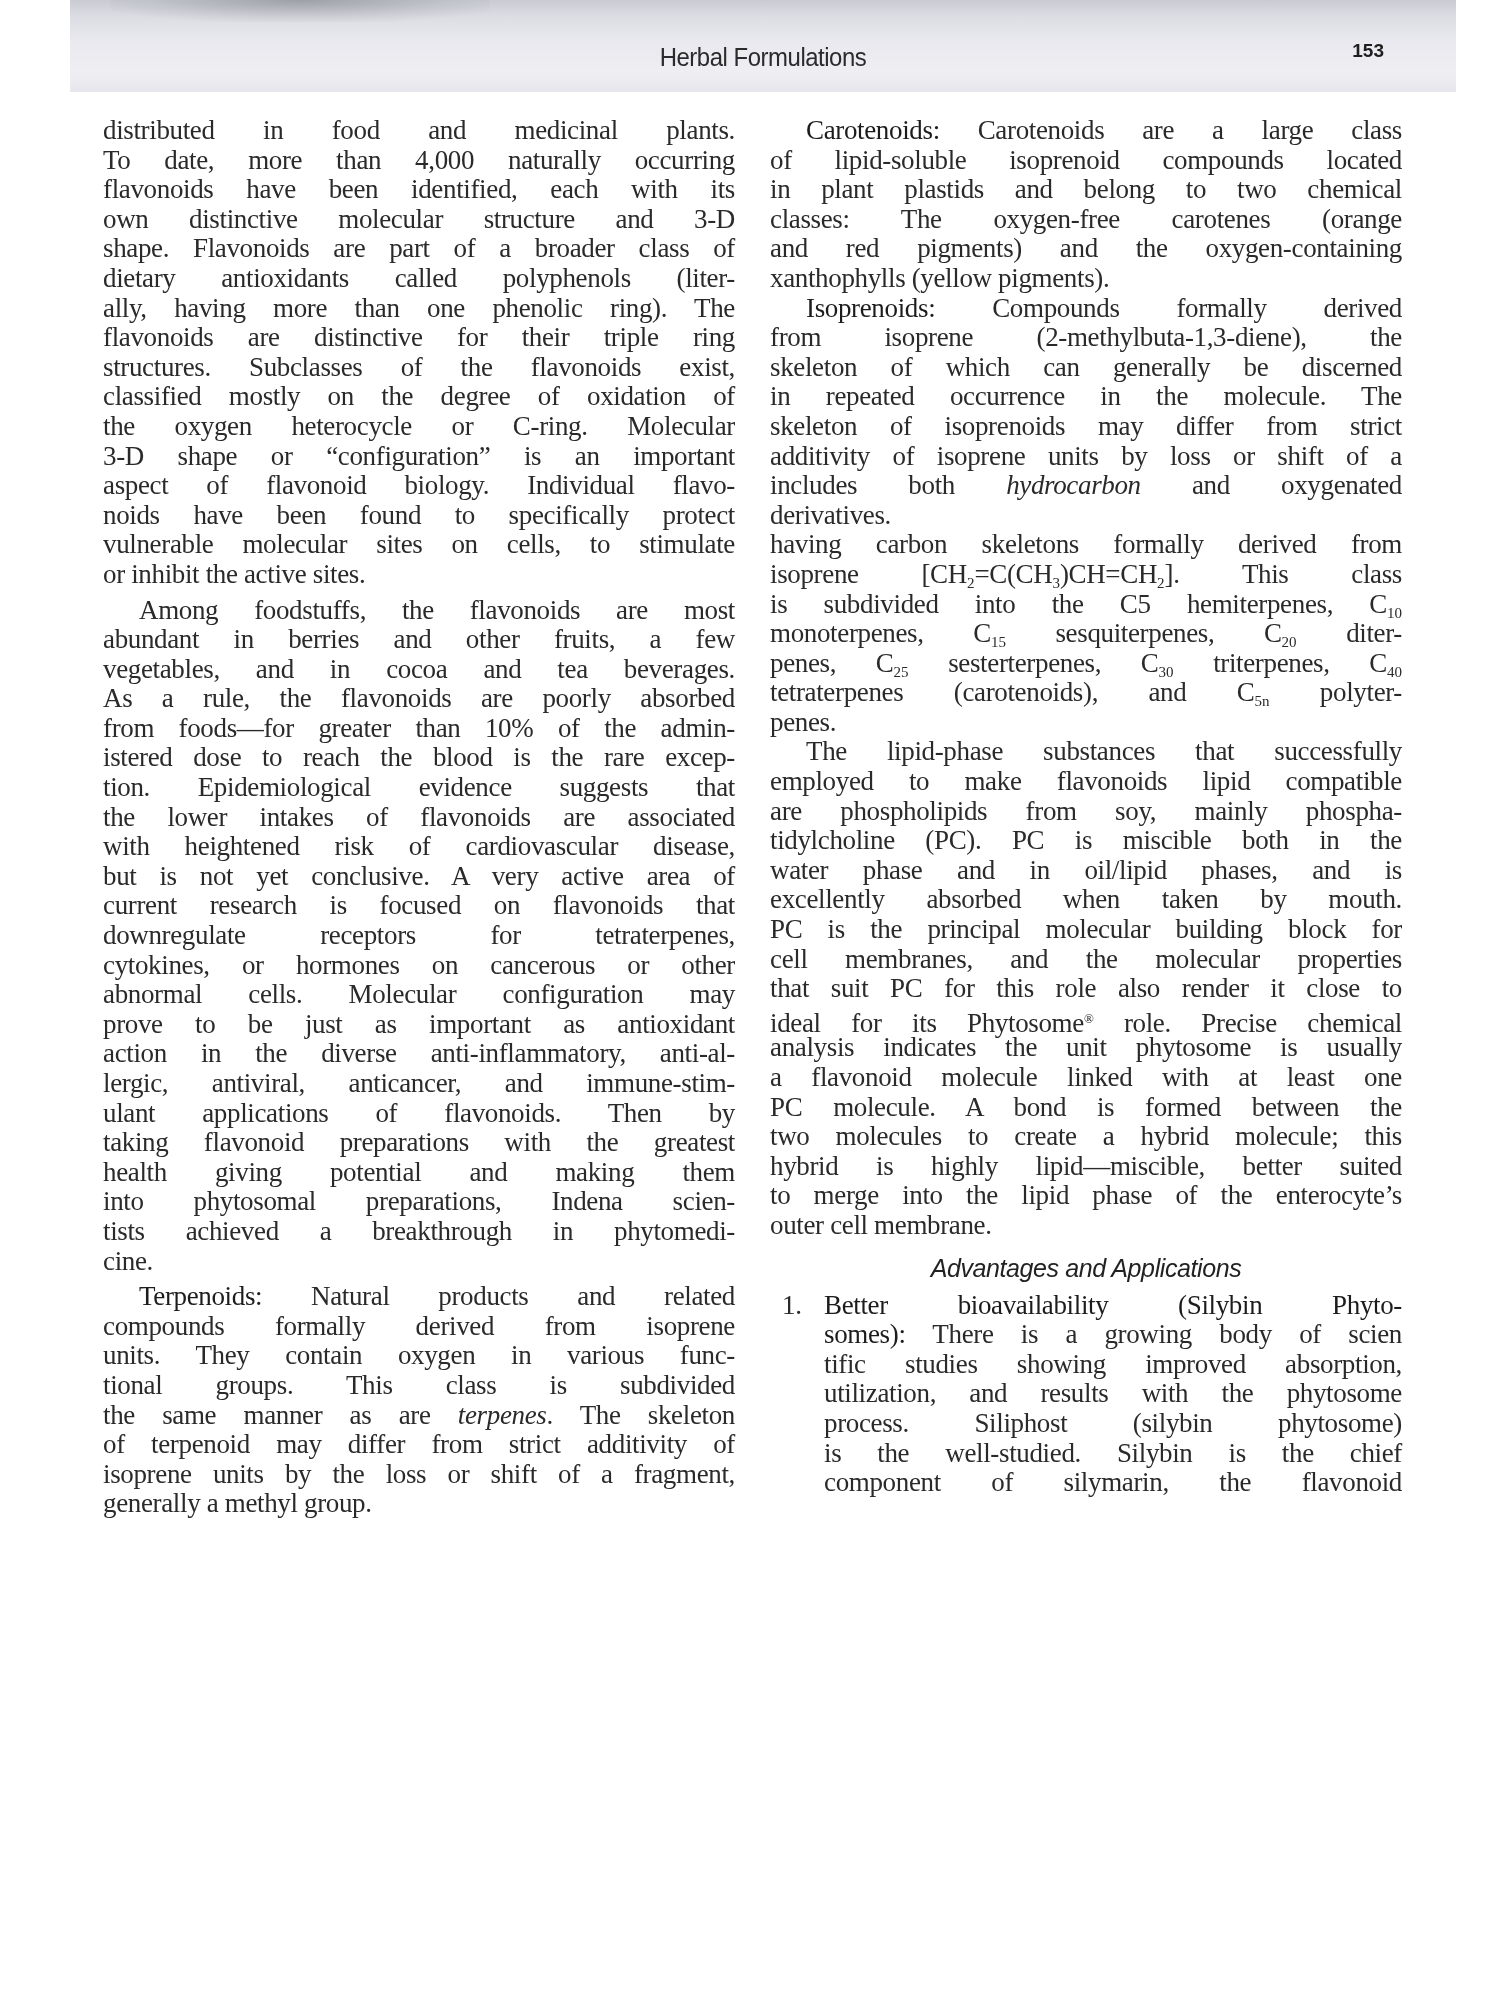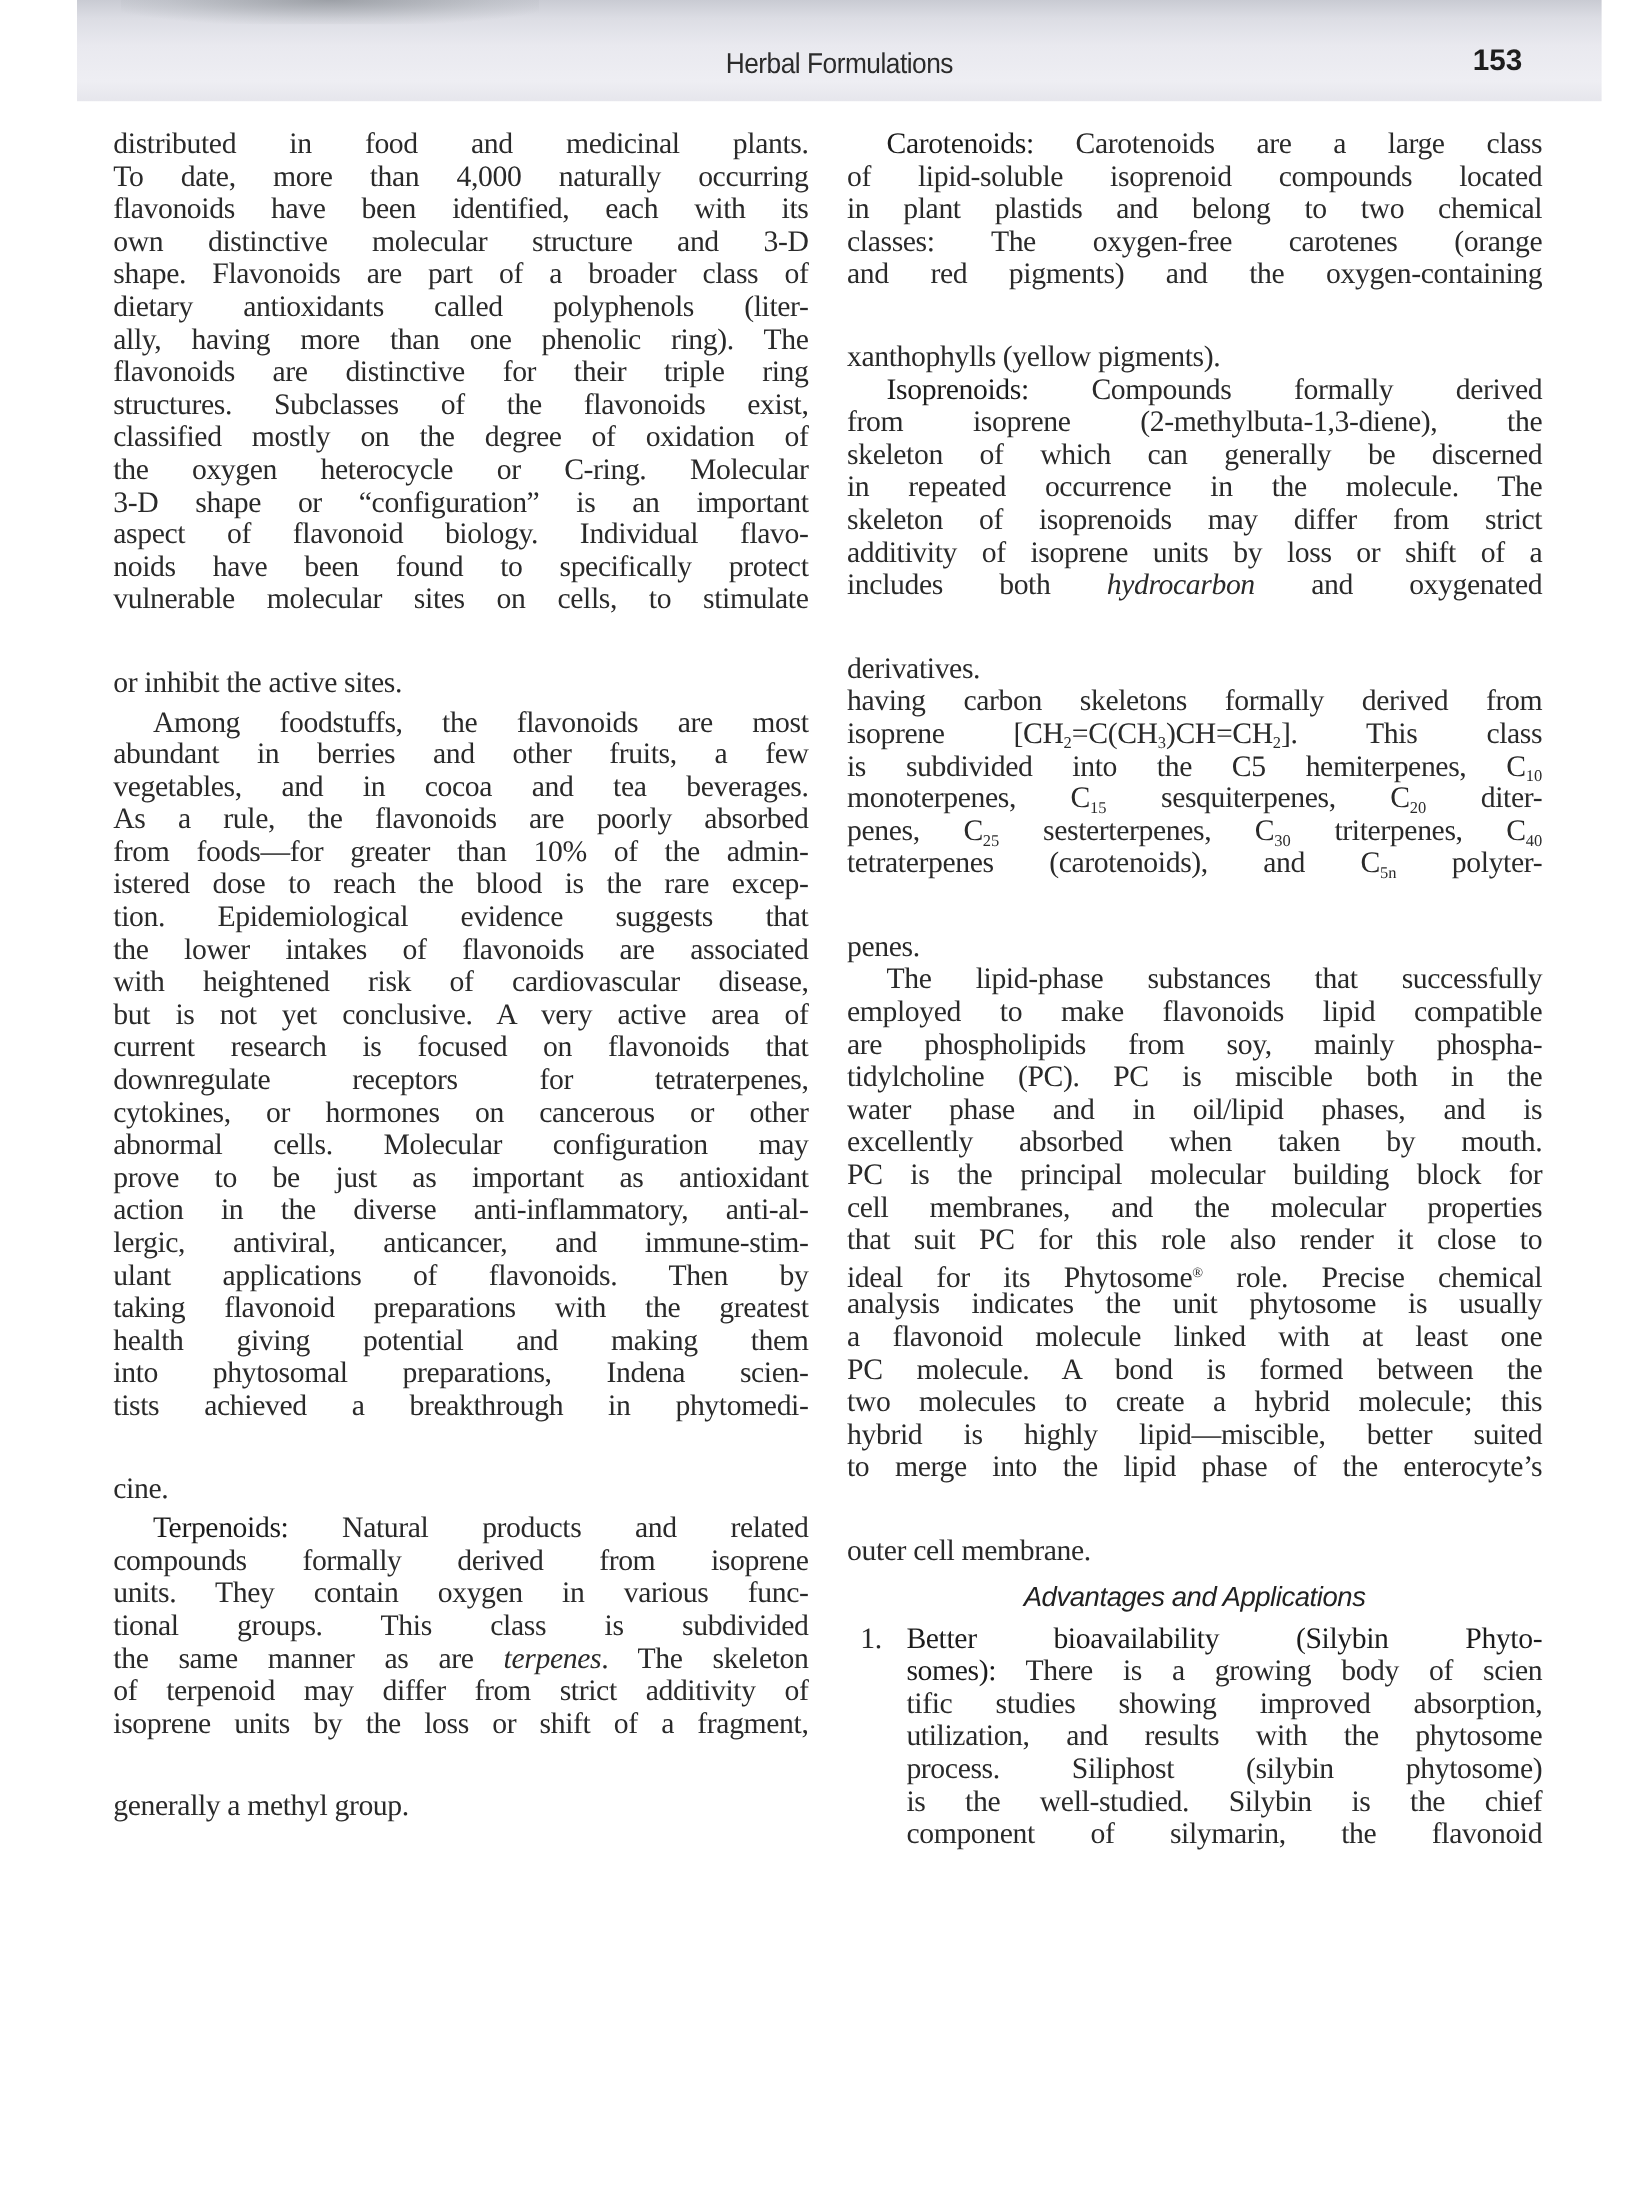--- a/index.html
+++ b/index.html
@@ -15,31 +15,31 @@
     background: radial-gradient(ellipse at 50% 0%, rgba(120,125,130,0.55) 0%, rgba(160,165,170,0.25) 55%, rgba(255,255,255,0) 80%);
   }
   .running-title {
     position: absolute; left: 0; width: 100%; top: 42px; text-align: center;
     font-family: "Liberation Sans", "DejaVu Sans", sans-serif; font-size: 26px;
     color: #2b2b2b; letter-spacing: -0.5px; transform: scaleX(0.92);
   }
   .page-number {
     position: absolute; right: 72px; top: 40px;
     font-family: "Liberation Sans", "DejaVu Sans", sans-serif; font-weight: bold;
-    font-size: 27px; color: #1e1e1e;
+    font-size: 19px; color: #1e1e1e;
   }
   .column { position: absolute; top: 116px; }
   .col-left { left: 103px; width: 632px; }
   .col-right { left: 770px; width: 632px; }
   .line {
     display: block; height: 29.6px; line-height: 29.6px; font-size: 27px;
     white-space: nowrap; text-align: justify; text-align-last: justify;
     letter-spacing: -0.35px;
   }
-  .line.last { text-align-last: left; margin-top: 46px; }
+  .line.last { text-align-last: left; }
   .line.indent { padding-left: 36px; }
   .line.gap-before { margin-top: 6px; }
   .runin { font-weight: normal; color: #1c1c1c; }
   .sub { font-size: 15px; vertical-align: -5px; letter-spacing: 0; }
   .sup { font-size: 13px; vertical-align: 9px; }
   .section-heading {
     display: block; height: 40px; line-height: 46px; margin-top: 4px;
     font-family: "Liberation Sans", "DejaVu Sans", sans-serif; font-style: italic;
     font-size: 25px; color: #222; letter-spacing: -0.4px; text-align: center;
   }

